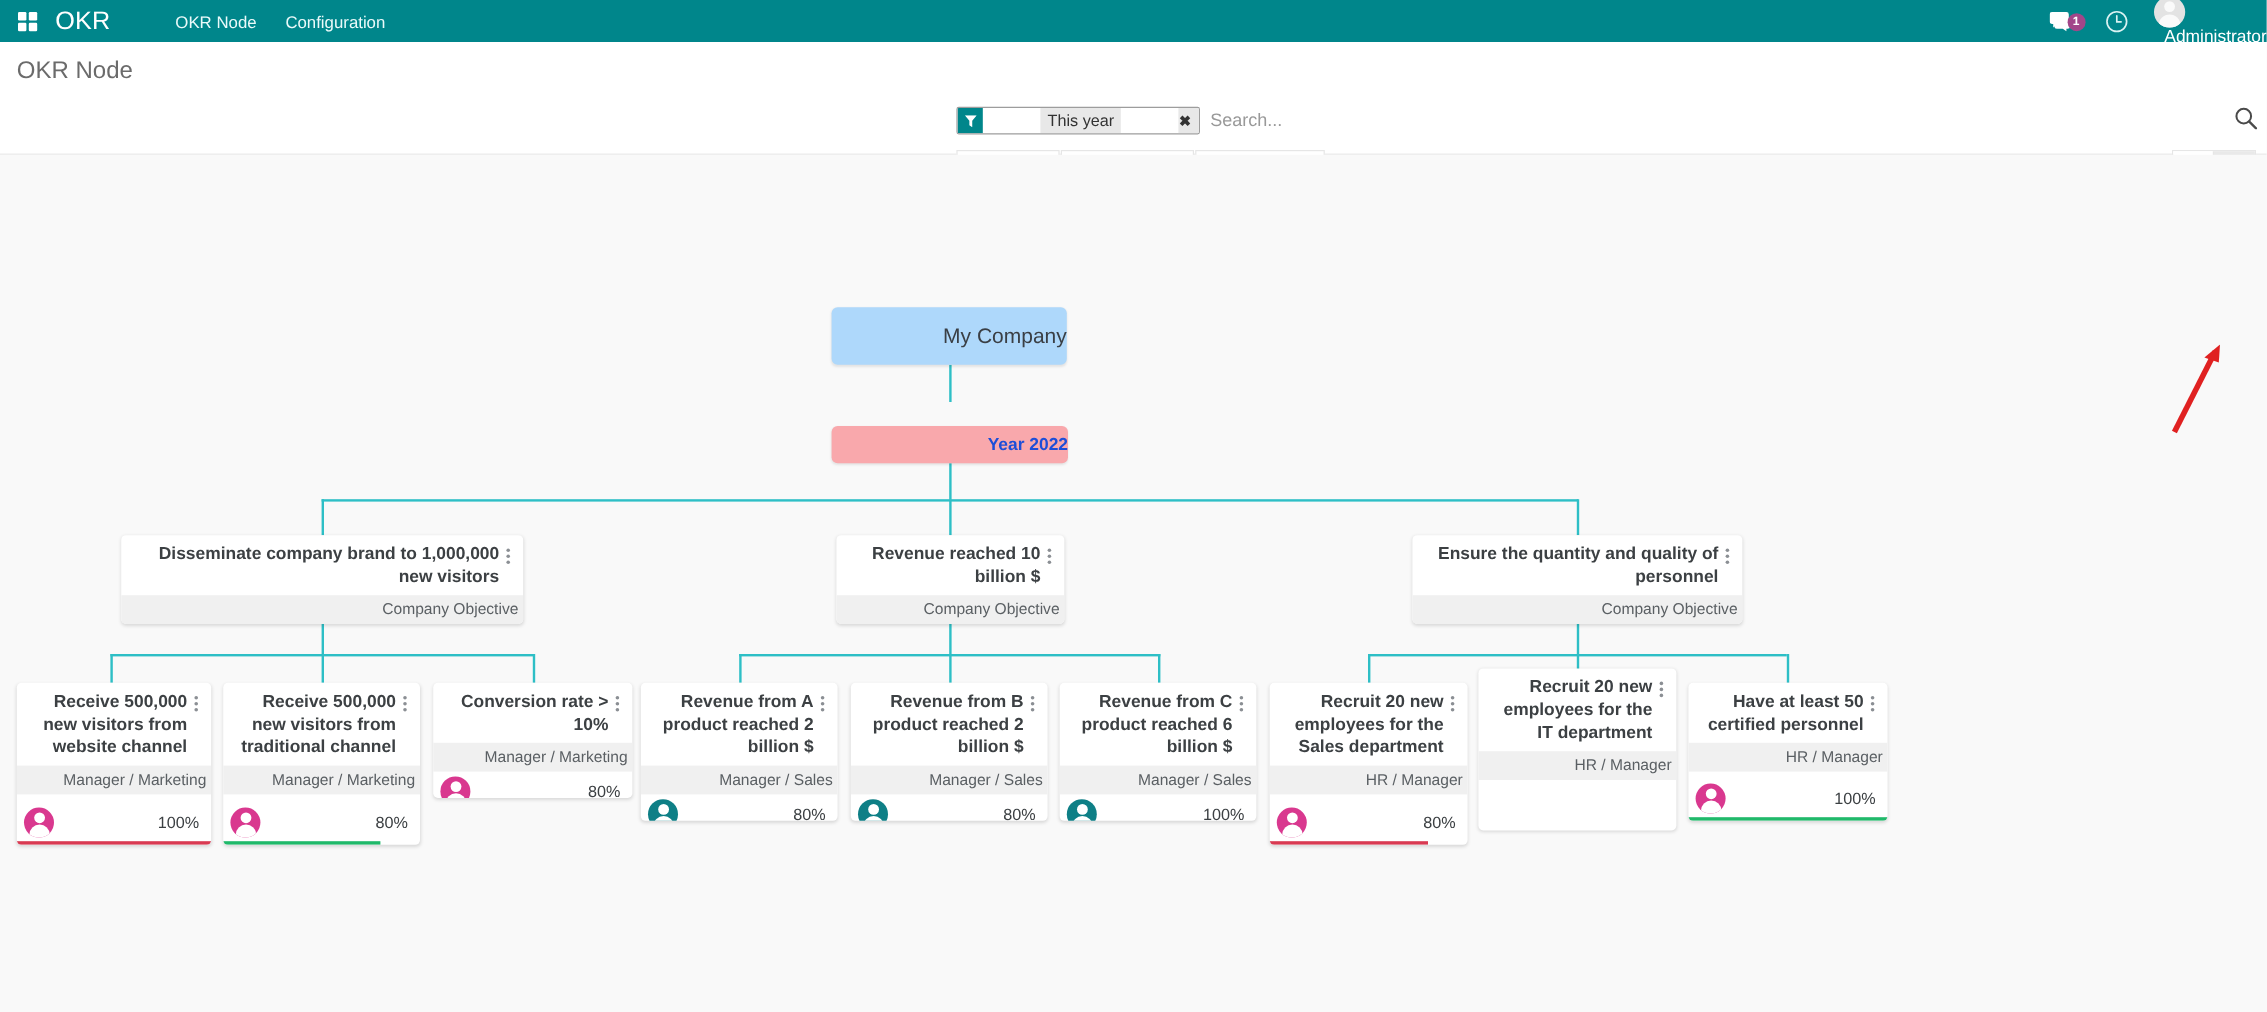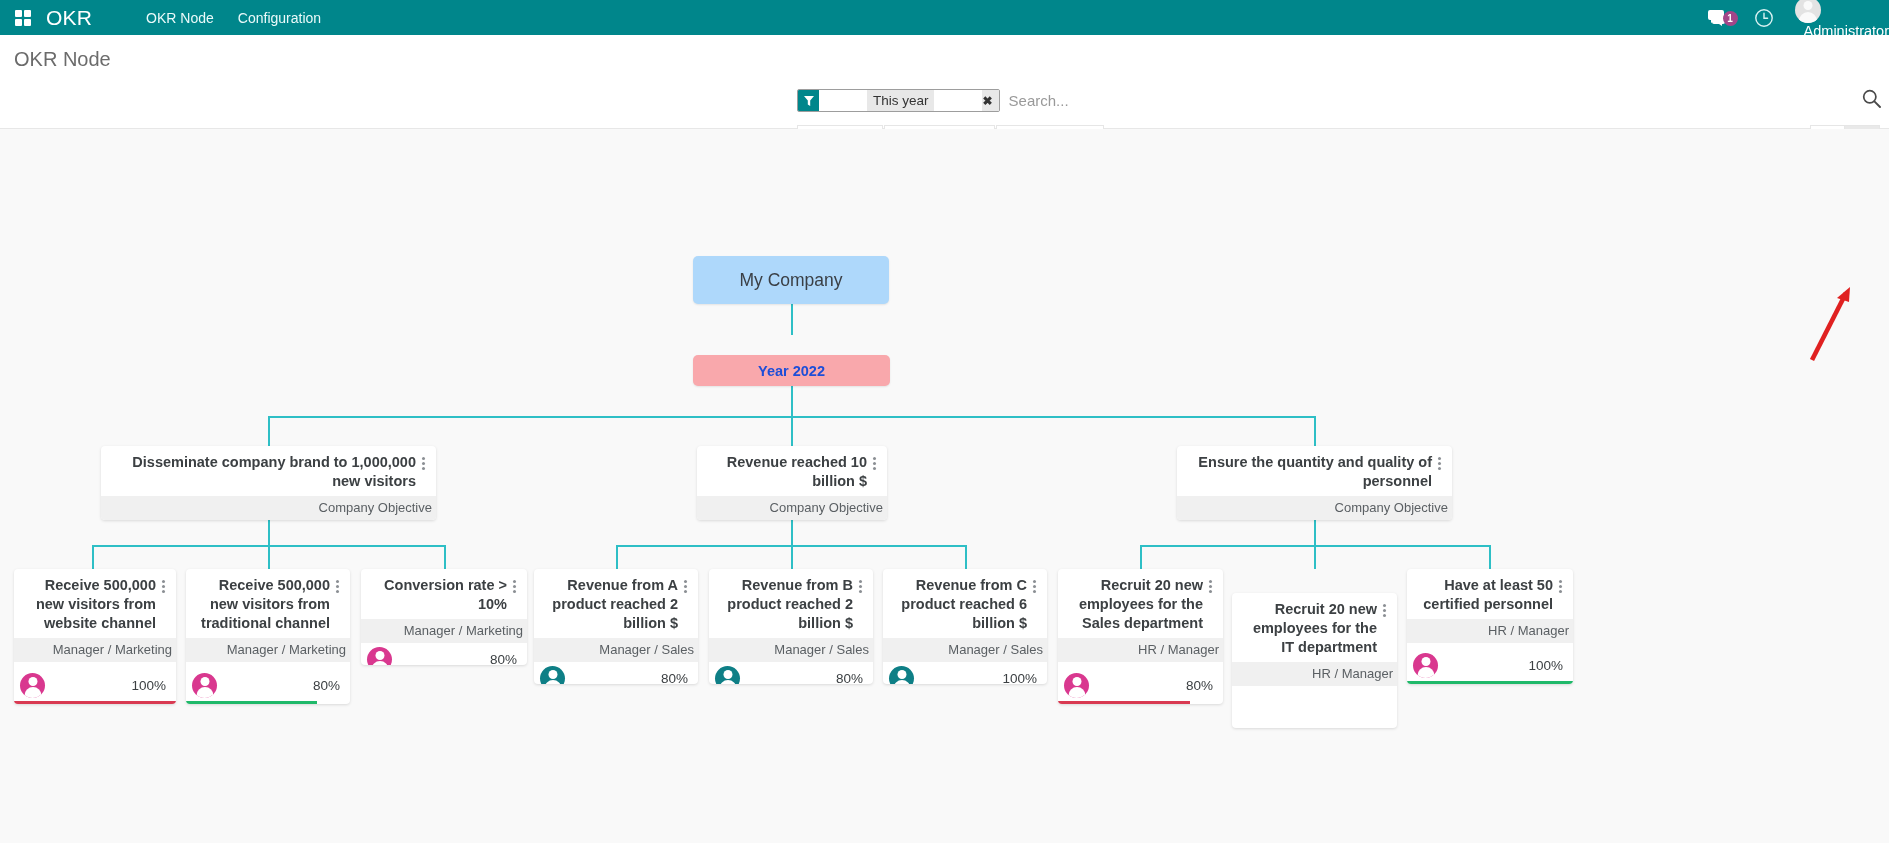--- a/index.html
+++ b/index.html
@@ -122,21 +122,21 @@
   
   .canvas {
     position: relative; width: 1889px; height: 714px;
     background: #f9f9f9; overflow: hidden;
   }
   .arrow-anno { position: absolute; left: 1806px; top: 158px; }
 
   
   .node {
     position: absolute; border-radius: 5px;
-    display: flex; align-items: center; justify-content: center;
+    display: flex; align-items: center; justify-content: flex-end;
     font-size: 16.5px; color: #3a3f45; box-shadow: 0 1px 2px rgba(0,0,0,.09);
     cursor: pointer;
   }
   .node-company {
     background: #aed8fb; width: 196px; height: 48px; font-size: 17.5px;
   }
   .node-year {
     background: #f9a8ac; width: 197px; height: 31px; font-size: 14.5px;
     font-weight: 600; color: #1d4ed8;
   }
@@ -508,21 +508,21 @@
     <div class="card-sub">HR / Manager</div>
     <div class="card-foot">
       <span class="av pink"></span>
       <span class="pct">80%</span>
       <span class="pbar">
           <i style="width:80%;background:#d93a52"></i>
         </span>
     </div>
   </div>
 
-  <div class="card" style="left:1232px; top:464px; width:165px; height:135px;">
+  <div class="card" style="left:1232px; top:428px; width:165px; height:135px;">
     <div class="card-head">
       <div class="card-title">Recruit 20 new employees for the IT department</div>
       <div class="kebab">
           <i></i>
           <i></i>
           <i></i>
         </div>
     </div>
     <div class="card-sub">HR / Manager</div>
   </div>

